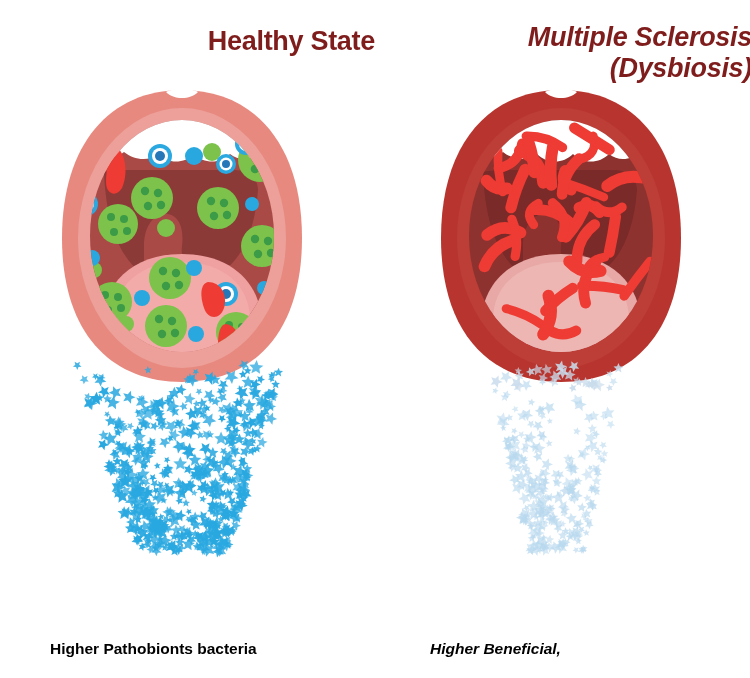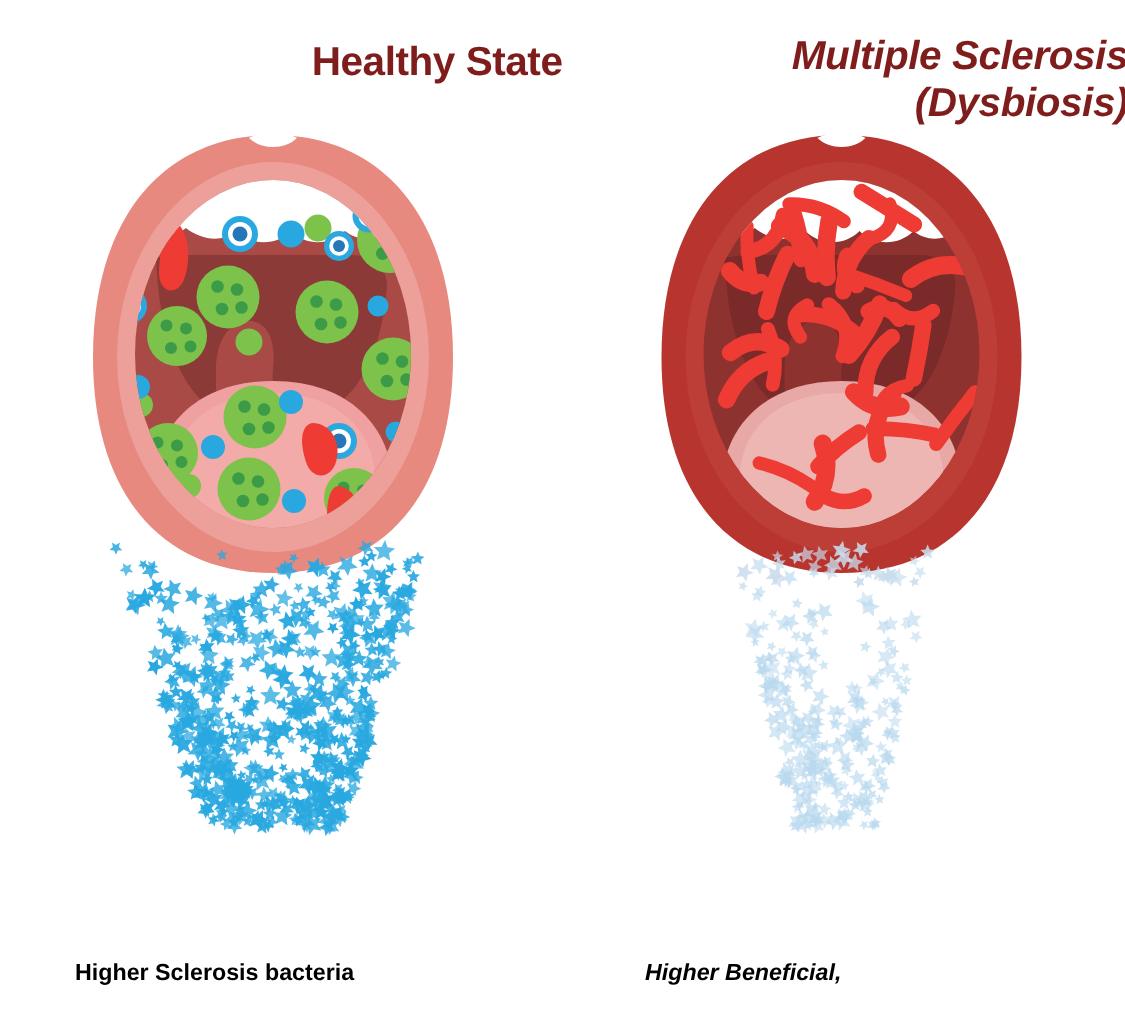--- a/index.html
+++ b/index.html
@@ -783,21 +783,21 @@
             <path d="M103.23,41.81L102.17,37.62L97.97,36.54L101.64,34.23L101.36,29.91L104.69,32.68L108.71,31.09L107.11,35.11L109.87,38.44L105.55,38.16Z" fill="#29A8E0" opacity="0.98"></path>
             <path d="M103.55,18.88L102.93,23.13L106.37,25.70L102.14,26.43L100.76,30.49L98.76,26.70L94.47,26.64L97.46,23.56L96.19,19.46L100.04,21.36Z" fill="#29A8E0" opacity="0.86"></path>
             <path d="M111.10,97.87L112.90,96.07L112.19,93.63L114.45,94.79L116.56,93.36L116.15,95.87L118.16,97.43L115.65,97.82L114.79,100.22L113.64,97.95Z" fill="#29A8E0" opacity="0.95"></path>
             <path d="M160.96,164.57L156.76,167.29L157.13,172.28L153.25,169.13L148.62,171.03L150.42,166.36L147.18,162.54L152.18,162.81L154.81,158.55L156.09,163.39Z" fill="#29A8E0" opacity="0.91"></path>
             <path d="M141.67,163.10L143.13,158.15L139.48,154.49L144.65,154.35L147.00,149.75L148.73,154.62L153.83,155.44L149.73,158.58L150.53,163.69L146.27,160.76Z" fill="#29A8E0" opacity="0.82"></path>
           </g>
         </svg>
     </div>
 
     <div class="caption">
-      <span>Higher Sclerosis bacteria</span>
+      <span>Higher Pathobionts bacteria</span>
       
       
     </div>
   </div>
 
   <div class="panel panel-right">
 
     <div class="panel-title two-line">
       <div>Multiple Sclerosis</div>
       <div>(Dysbiosis)</div>

